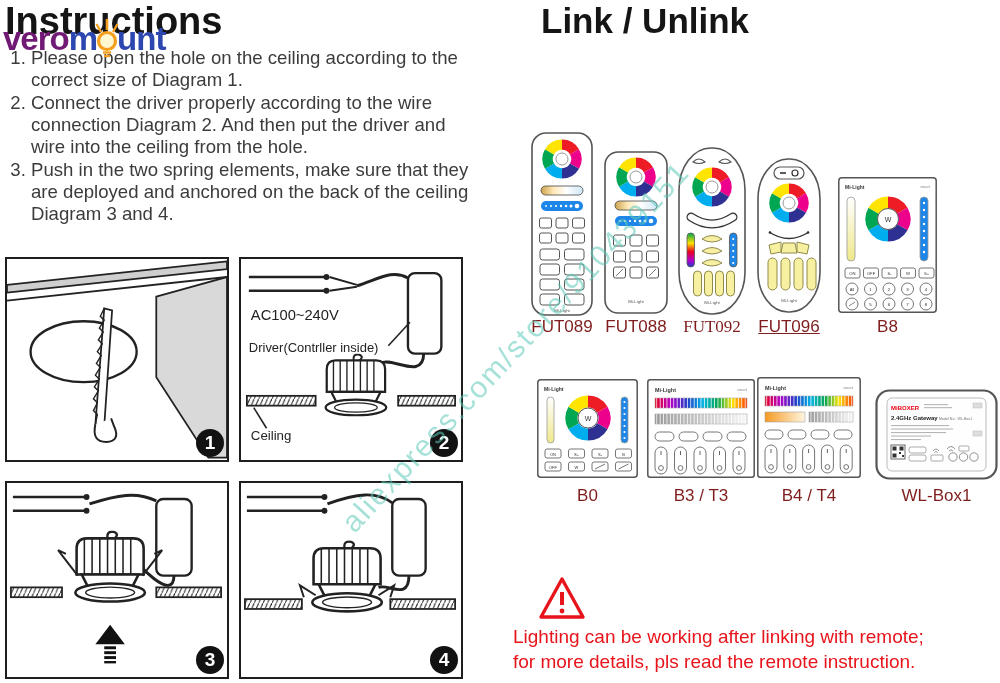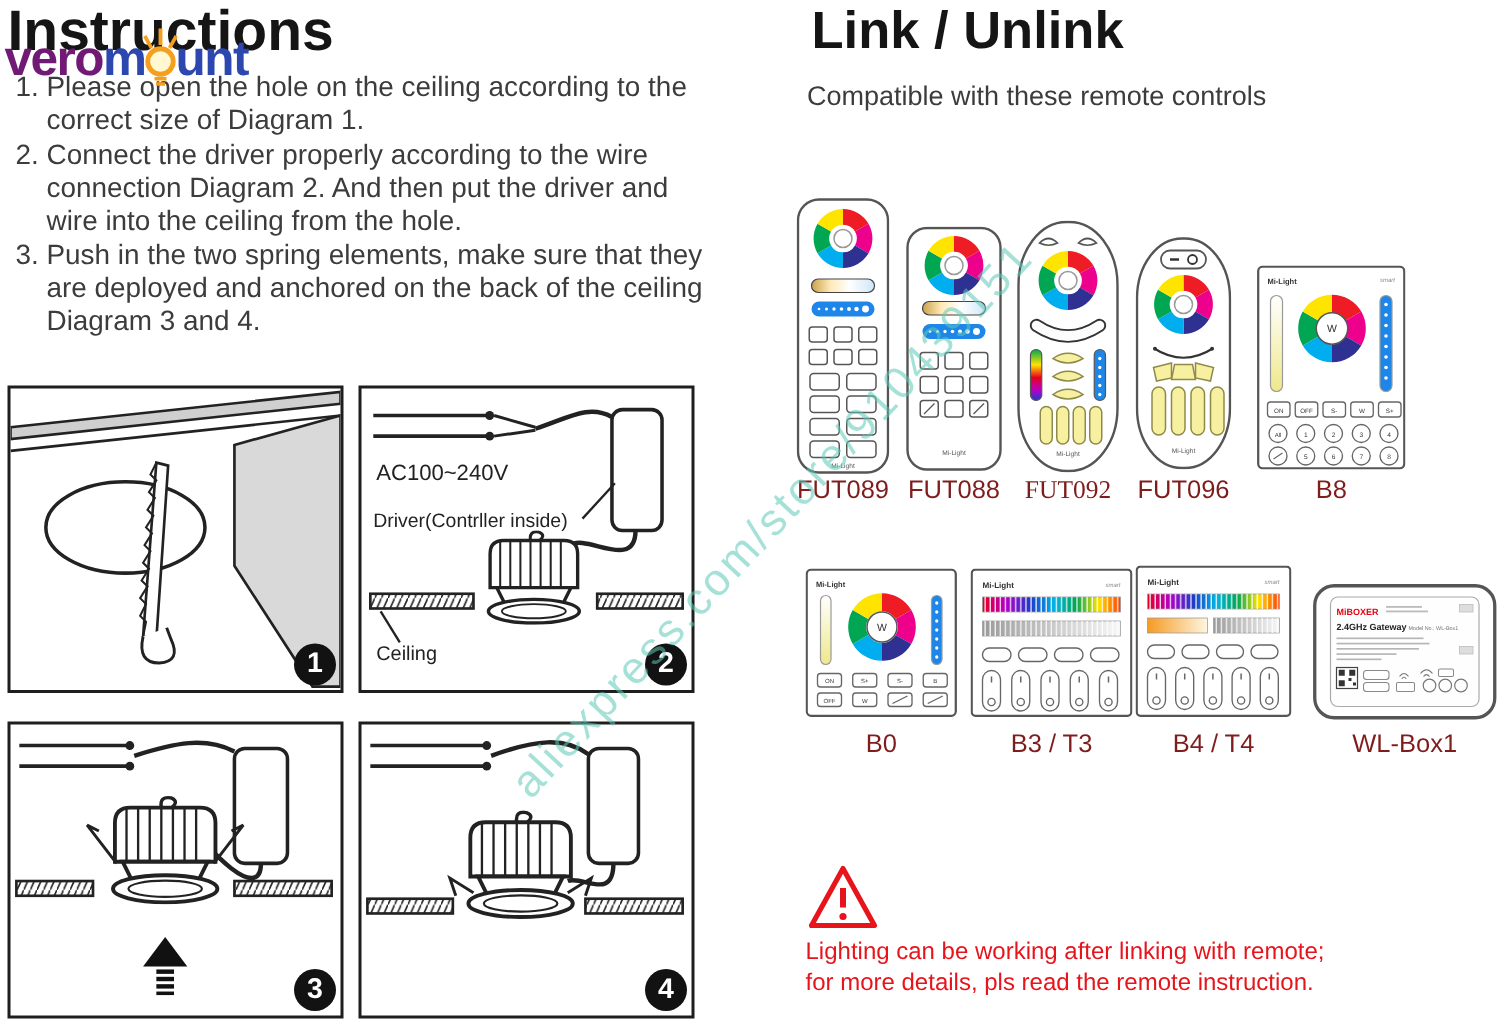--- a/index.html
+++ b/index.html
@@ -26,21 +26,21 @@
            background:#121212; color:#fff; font-size:19px; font-weight:bold;
            display:flex; align-items:center; justify-content:center; }
   
   .link-title { position:absolute; left:541px; top:1px; font-size:35px; font-weight:bold; color:#151515; }
   .subtitle { position:absolute; left:538px; top:50px; font-size:18px; color:#3c3c3c; line-height:1.6; }
   .remote { position:absolute; }
   .cap { position:absolute; font-size:17px; color:#7f1d1d; text-align:center; }
   
   .note-title { position:absolute; left:591px; top:579px; font-size:32px; font-weight:bold; color:#e8141c; letter-spacing:1px; }
   .note-tri { position:absolute; left:538px; top:575px; }
-  .note-text { position:absolute; left:537px; top:624px; font-size:16px; color:#e8141c; line-height:1.32; }
+  .note-text { position:absolute; left:513px; top:624px; font-size:19px; color:#e8141c; line-height:1.32; }
   
   .watermark { position:absolute; left:233px; top:330px; width:565px; text-align:center;
     transform:rotate(-47deg); font-size:30px; letter-spacing:2px; color:#5ec9b8; opacity:.55;
     white-space:nowrap; z-index:30; pointer-events:none; }
   .defs-holder { position:absolute; width:0; height:0; overflow:hidden; }
 </style>
 </head>
 <body>
 
 <div class="page">
@@ -205,21 +205,20 @@
       <rect x="152" y="116" width="66" height="10" fill="url(#phatch)" stroke="#222" stroke-width="1.8"></rect>
       <use href="#lamp" x="66" y="56" width="84" height="74"></use>
       <path d="M76,112 L60,102 L64,114" fill="none" stroke="#222" stroke-width="2"></path>
       <path d="M140,112 L156,102 L152,114" fill="none" stroke="#222" stroke-width="2"></path>
     </svg>
     <div class="badge">4</div>
   </div>
 
   <div class="link-title">Link / Unlink</div>
   <div class="subtitle">
-    <div>Compatible with these remote controls</div>
   </div>
 
   <div class="remote" style="left:531px; top:132px;">
     <svg width="62" height="184" viewBox="0 0 62 184">
       <rect x="1" y="1" width="60" height="182" rx="14" fill="#fff" stroke="#555" stroke-width="1.6"></rect>
       <use href="#cw" x="11" y="7" width="40" height="40"></use>
       <circle cx="31" cy="27" r="6" fill="#fff" stroke="#999" stroke-width="1"></circle>
       <rect x="10" y="54" width="42" height="9" rx="4.5" fill="url(#gcct)" stroke="#444" stroke-width="0.8"></rect>
       <rect x="10" y="69" width="42" height="10" rx="5" fill="#1d86e8"></rect>
       <circle cx="15" cy="74" r="0.9" fill="#fff"></circle>
@@ -372,21 +371,21 @@
       <text x="32.5" y="129" font-size="4.4" text-anchor="middle" fill="#333">5</text>
       <text x="51" y="129" font-size="4.4" text-anchor="middle" fill="#333">6</text>
       <text x="69.5" y="129" font-size="4.4" text-anchor="middle" fill="#333">7</text>
       <text x="88" y="129" font-size="4.4" text-anchor="middle" fill="#333">8</text>
     </svg>
   </div>
 
   <div class="cap" style="left:531px; top:317px; width:62px;">FUT089</div>
   <div class="cap" style="left:601px; top:317px; width:70px;">FUT088</div>
   <div class="cap" style="left:676px; top:317px; width:72px;font-family:Liberation Serif, serif;">FUT092</div>
-  <div class="cap" style="left:753px; top:317px; width:72px;">FUT096</div>
+  <div class="cap" style="left:753px; top:317px; width:72px;text-decoration:underline;">FUT096</div>
   <div class="cap" style="left:838px; top:317px; width:99px;">B8</div>
 
   <div class="remote" style="left:537px; top:379px;">
     <svg width="101" height="99" viewBox="0 0 101 99">
       <rect x="0.8" y="0.8" width="99.4" height="97.4" rx="3" fill="#fff" stroke="#555" stroke-width="1.5"></rect>
       <text x="7" y="12" font-size="5" font-weight="bold" fill="#333">Mi-Light</text>
       <rect x="10" y="18" width="7" height="46" rx="3.5" fill="url(#gwy)" stroke="#999" stroke-width="0.8"></rect>
       <use href="#cw" x="28" y="16" width="46" height="46"></use>
       <circle cx="51" cy="39" r="10" fill="#fff" stroke="#555" stroke-width="1"></circle>
       <text x="51" y="41.6" font-size="7" text-anchor="middle" fill="#333">W</text>

